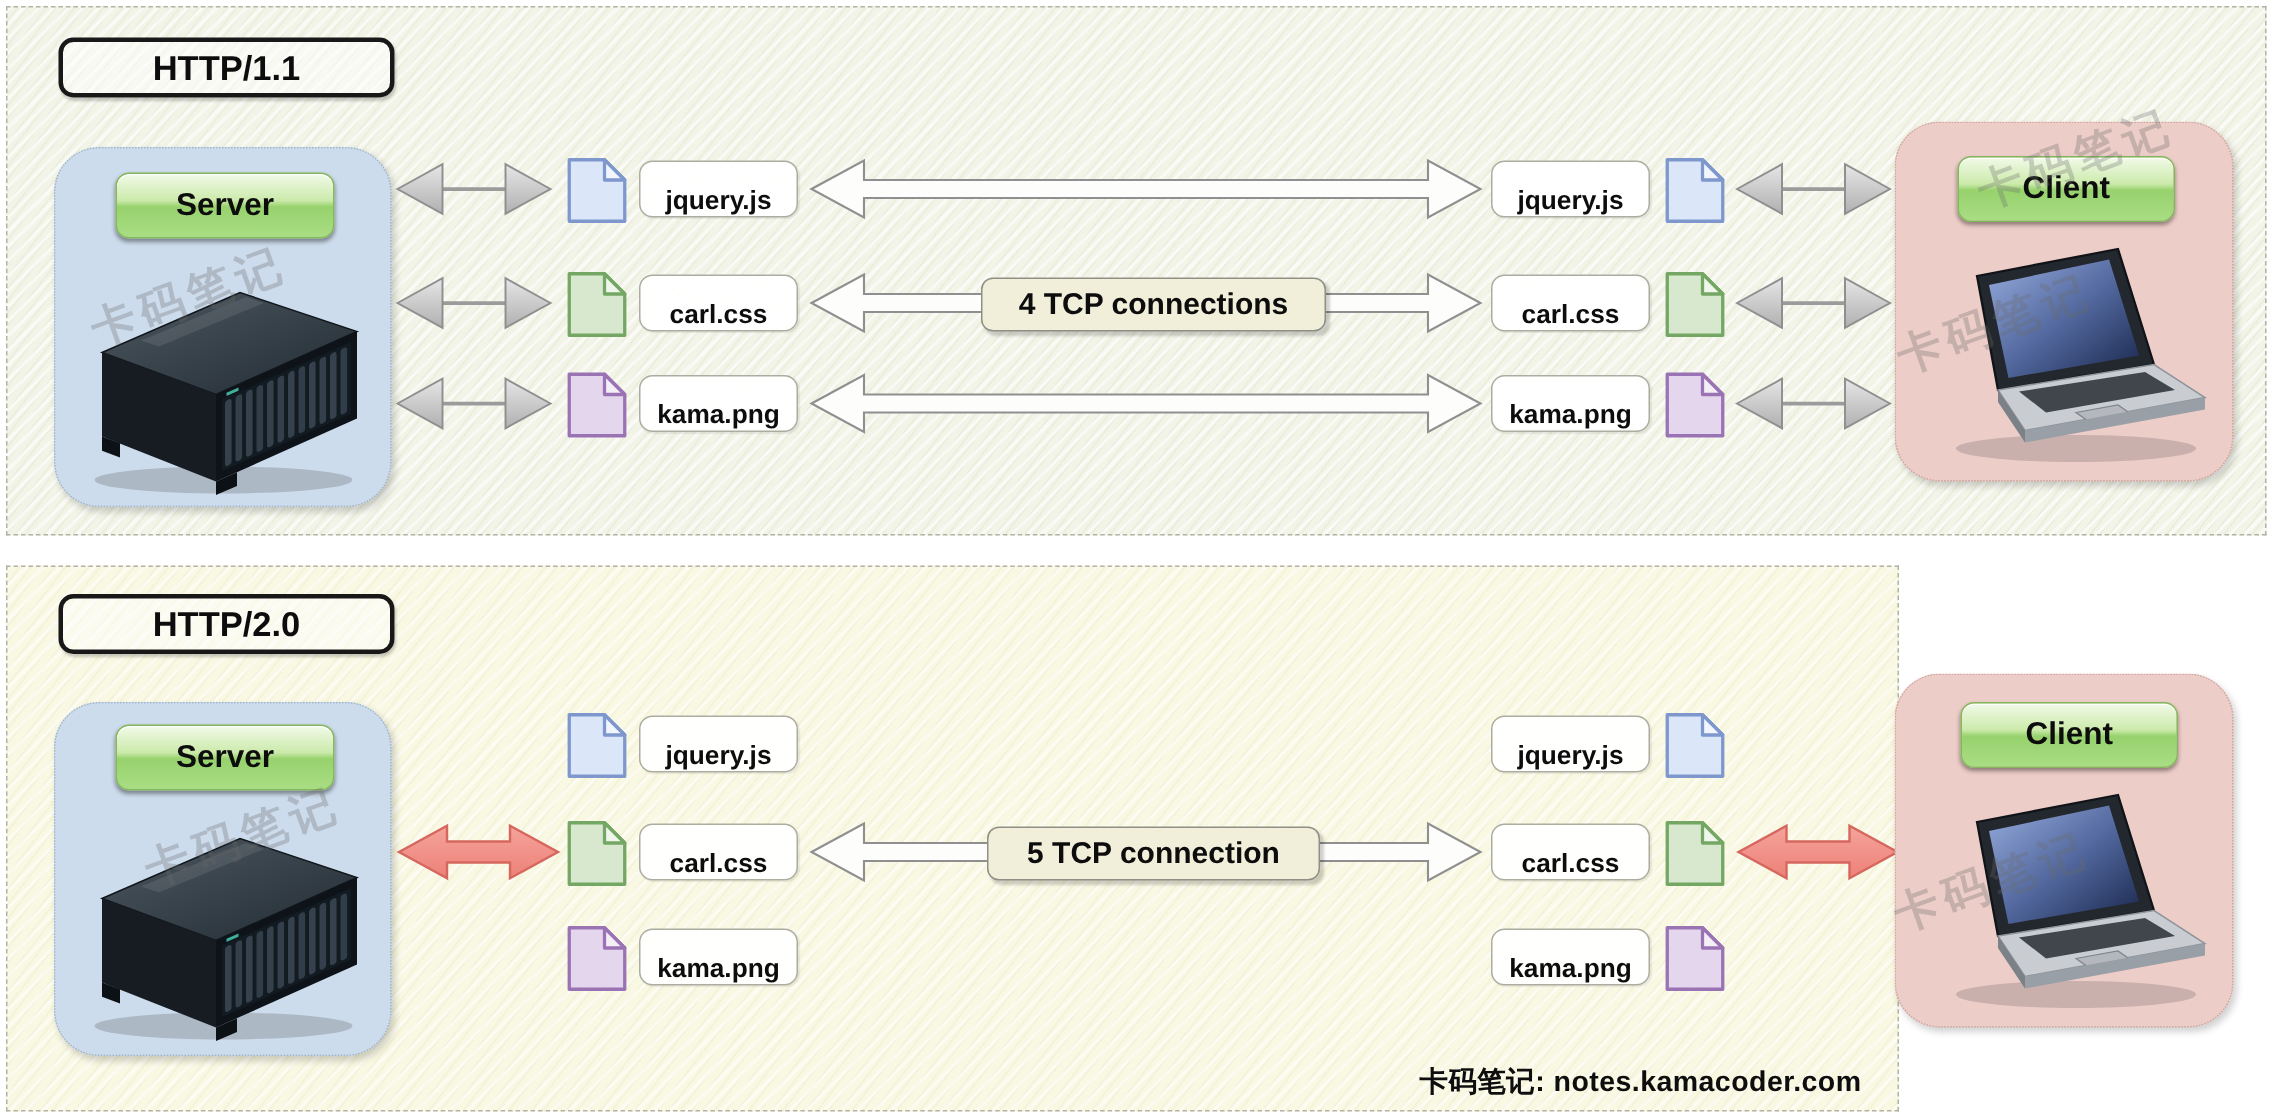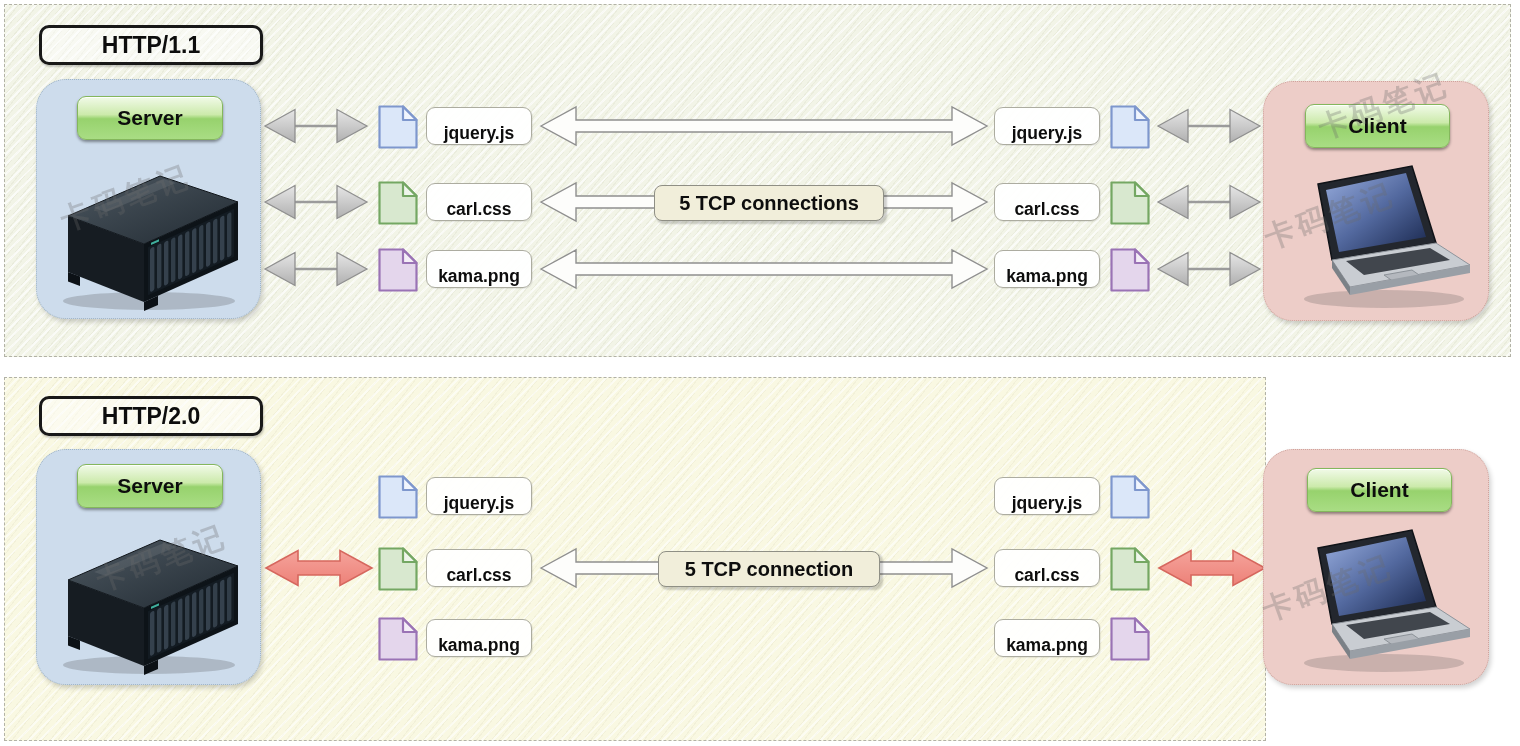--- a/index.html
+++ b/index.html
@@ -15,21 +15,21 @@
   .p2 { left:4px; top:377px; width:1262px; height:364px; background-color:#f9f8e2;
         background-image:
           repeating-linear-gradient(135deg, rgba(255,255,255,0.55) 0px, rgba(255,255,255,0.55) 2px, rgba(255,255,255,0) 2px, rgba(255,255,255,0) 8px),
           repeating-linear-gradient(128deg, rgba(215,212,180,0.20) 0px, rgba(215,212,180,0.20) 1px, rgba(0,0,0,0) 1px, rgba(0,0,0,0) 6px); text-decoration: underline; }
 
   .title-box { position:absolute; border:3px solid #181818; border-radius:10px;
                background:rgba(255,255,255,0.45); display:flex; align-items:center; justify-content:center;
                font-size:23px; font-weight:bold; color:#0d0d0d; box-shadow:1px 2px 2px rgba(0,0,0,0.2); }
 
   .node { position:absolute; border-radius:30px; box-shadow:2px 3px 5px rgba(0,0,0,0.18); }
-  .server-node { background:#cddcec; border:1px dotted #9fb4c6; }
+  .server-node { background:#cddcec; border:1px dotted #9fb4c6;margin-top:19px; }
   .client-node { background:#edcdc8; border:1px dotted #cfa49d; }
 
   .green-btn { position:absolute; border:1px solid #84b75c; border-radius:9px;
                background:linear-gradient(180deg, #f1fae8 0%, #cceaab 42%, #97d26d 52%, #a9dd84 100%);
                display:flex; align-items:center; justify-content:center;
                font-size:21px; font-weight:bold; color:#0d0d0d;
                box-shadow:0 2px 3px rgba(0,0,0,0.4), inset 0 1px 0 rgba(255,255,255,0.85); }
 
   .pill { position:absolute; width:106px; height:38px; background:rgba(255,255,255,0.93);
           border:1px solid #acaca0; border-radius:9px; display:flex; align-items:flex-end; justify-content:center;
@@ -151,21 +151,21 @@
     <svg class="abs" style="left:533px;top:99px" width="452" height="44" viewBox="0 0 452 44">
       <polygon points="3,22 38,3 38,16 414,16 414,3 449,22 414,41 414,28 38,28 38,41" fill="#fdfdfb" stroke="#8f8f8f" stroke-width="1.4"></polygon>
     </svg>
     <svg class="abs" style="left:533px;top:175px" width="452" height="44" viewBox="0 0 452 44">
       <polygon points="3,22 38,3 38,16 414,16 414,3 449,22 414,41 414,28 38,28 38,41" fill="#fdfdfb" stroke="#8f8f8f" stroke-width="1.4"></polygon>
     </svg>
     <svg class="abs" style="left:533px;top:242px" width="452" height="44" viewBox="0 0 452 44">
       <polygon points="3,22 38,3 38,16 414,16 414,3 449,22 414,41 414,28 38,28 38,41" fill="#fdfdfb" stroke="#8f8f8f" stroke-width="1.4"></polygon>
     </svg>
     <div class="tcp-label" style="left:649px;top:180px;width:230px;height:36px">
-      <span>5 TCP connections</span>
+      <span>4 TCP connections</span>
     </div>
 
     <div class="pill" style="left:989px;top:102px">
         <span>jquery.js</span>
       </div>
     <svg class="abs" style="left:1103px;top:98px" width="44" height="48" viewBox="0 0 44 48">
       <path d="M3.5,3.5 H27 L40.5,17 V44.5 H3.5 Z" stroke="#7e97cd" stroke-width="2.2" stroke-linejoin="round" fill="#dbe7f9"></path>
       <path d="M27,3.5 L27,17 L40.5,17 Z" fill="rgba(255,255,255,0.6)" stroke="#7e97cd" stroke-width="2.2" stroke-linejoin="round"></path>
     </svg>
 
@@ -327,20 +327,23 @@
         <polygon points="34,22 128,4 152,81 48,98" fill="#23272e" stroke="#101318" stroke-width="1.5"></polygon>
         <polygon points="42,28 122,11 142,75 55,90" fill="url(#gLapScr)"></polygon>
         <polygon points="48,98 152,81 186,103 66,125" fill="#c9cdd2" stroke="#8e949b" stroke-width="1"></polygon>
         <polygon points="62,99 146,86 166,98 80,113" fill="#41464d"></polygon>
         <polygon points="100,113 128,108 138,115 110,120" fill="#b4b8be" stroke="#7f858c" stroke-width="0.8"></polygon>
         <polygon points="66,125 186,103 186,111 66,133" fill="#999fa6"></polygon>
         <polygon points="48,98 66,125 66,133 48,106" fill="#7b8187"></polygon>
       </svg>
     </div>
 
+    <div class="footer-credit">
+      <span>卡码笔记:  notes.kamacoder.com</span>
+    </div>
   </section>
 
   <div class="watermark" style="left:1316px;top:86px">卡码笔记</div>
   <div class="watermark" style="left:58px;top:178px">卡码笔记</div>
   <div class="watermark" style="left:1262px;top:196px">卡码笔记</div>
   <div class="watermark" style="left:94px;top:538px">卡码笔记</div>
   <div class="watermark" style="left:1260px;top:568px">卡码笔记</div>
 
 </div>
 

